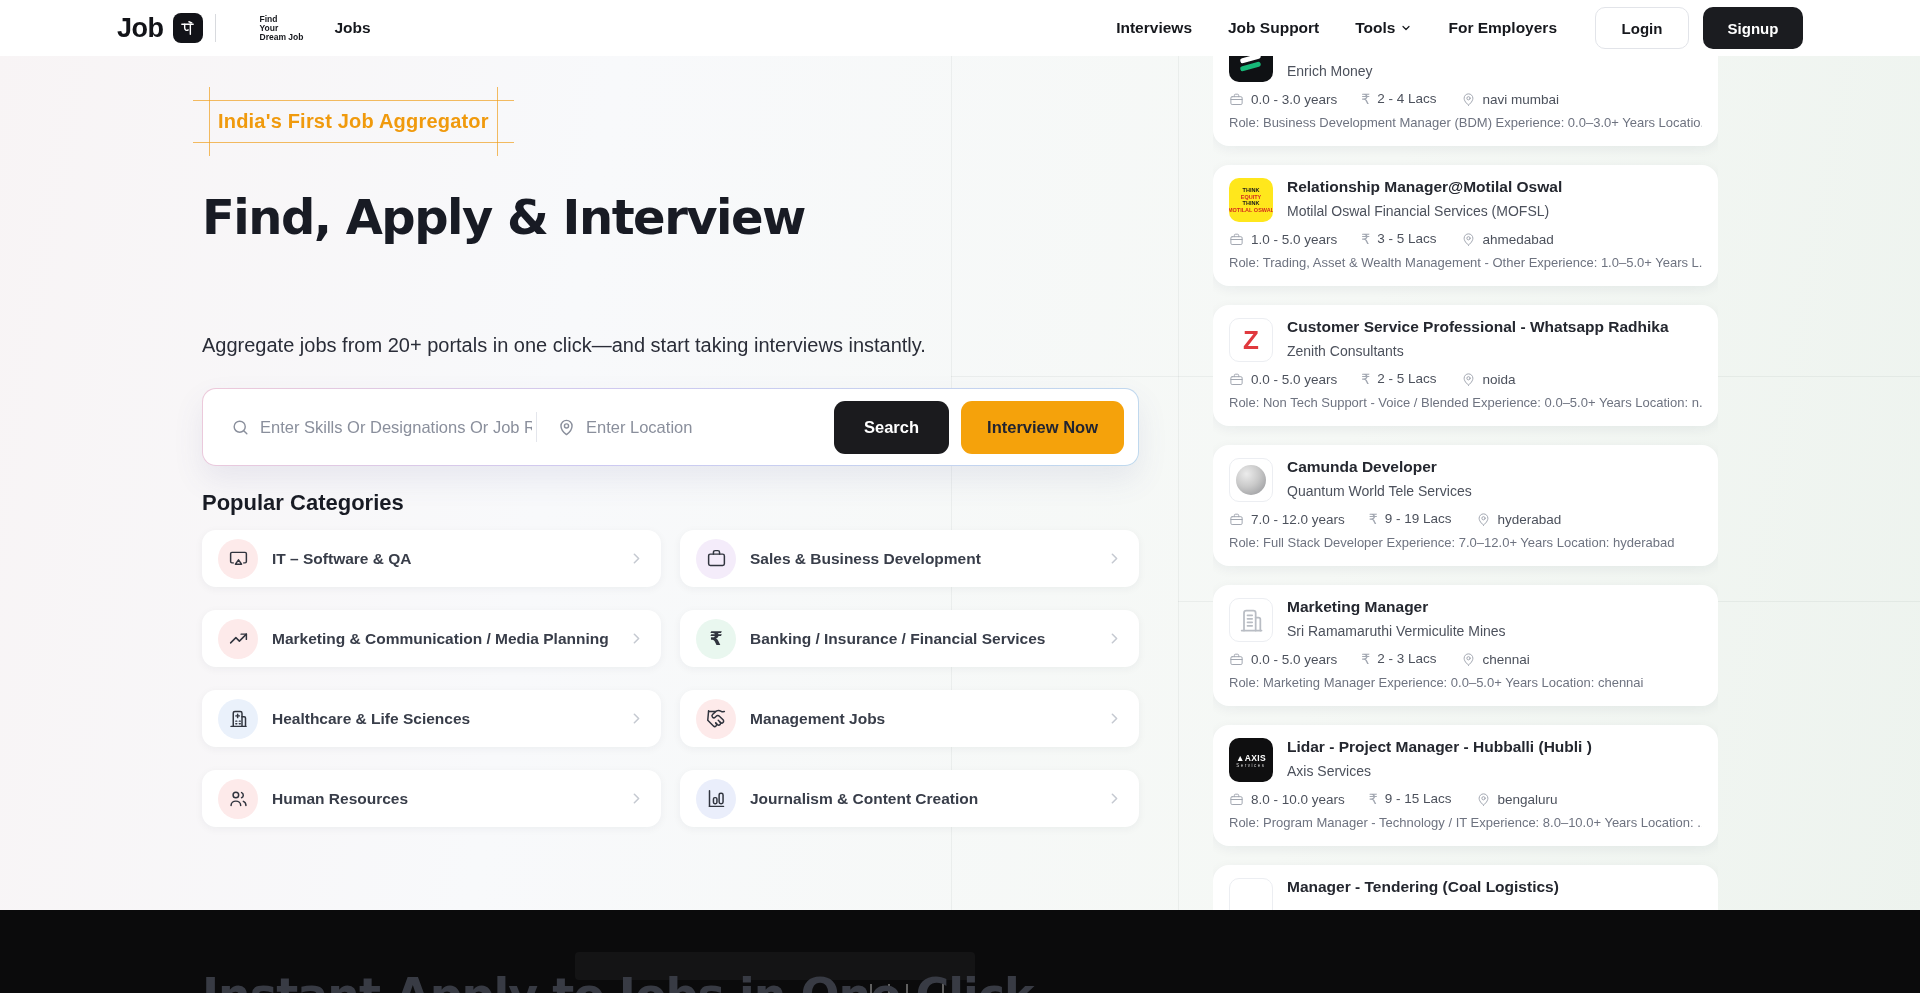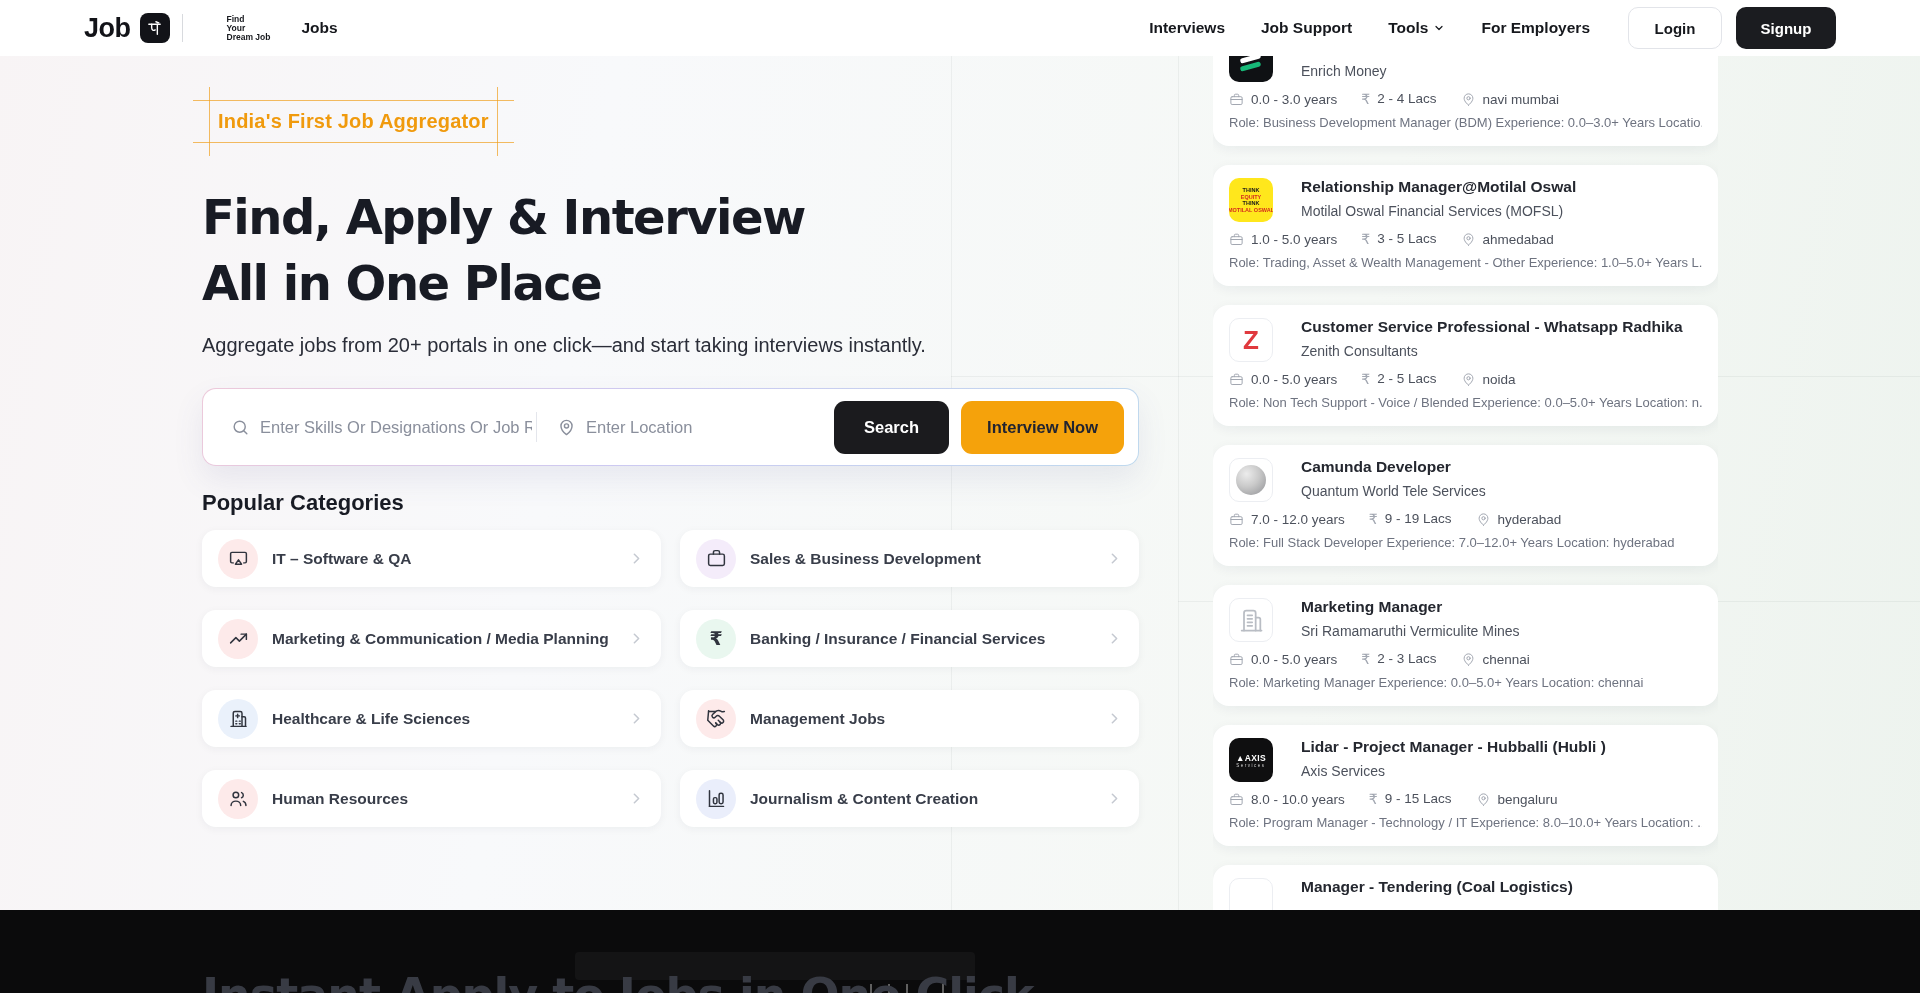--- a/index.html
+++ b/index.html
@@ -14,21 +14,21 @@
   .grid-line { position:absolute; background:rgba(25,30,45,0.05); z-index:0; }
   .vline1 { left:951px; top:56px; width:1px; height:854px; }
   .vline2 { left:1178px; top:56px; width:1px; height:854px; }
   .hline1 { left:951px; top:376px; width:969px; height:1px; }
   .hline2 { left:1178px; top:601px; width:742px; height:1px; }
 
   
   .header {
     position:absolute; top:0; left:0; width:1920px; height:56px;
     background:#ffffff; z-index:40;
-    display:flex; align-items:center; padding:0 84px;
+    display:flex; align-items:center; padding:0 117px;
   }
   .brand { display:flex; align-items:center; gap:9px; }
   .brand-word { font-size:27px; font-weight:800; letter-spacing:-0.5px; color:#121318; }
   .brand-box { width:30px; height:30px; background:#121318; border-radius:8px; display:flex; align-items:center; justify-content:center; }
   .brand-divider { width:1px; height:28px; background:#d8dade; margin:0 3px; }
   .brand-tagline { display:flex; flex-direction:column; line-height:9px;margin-left:32px; }
   .brand-tagline span { font-size:8.5px; font-weight:700; color:#16181d; }
   .nav-left { margin-left:31px; display:flex; gap:34px; }
   .nav-item { font-size:15.5px; font-weight:600; color:#16181d; cursor:pointer; display:flex; align-items:center; gap:5px; }
   .nav-right { margin-left:auto; display:flex; gap:36px; align-items:center; }
@@ -84,21 +84,21 @@
   .cat-icon svg { width:21px; height:21px; stroke:#30343e; fill:none; stroke-width:1.7; stroke-linecap:round; stroke-linejoin:round; }
   .cat-icon .rupee-glyph { font-size:19px; font-weight:600; color:#30343e; }
   .cat-label { margin-left:14px; font-size:15.5px; font-weight:600; color:#383d49; }
   .cat-chev { margin-left:auto; width:17px; height:17px; stroke:#c5c9d1; fill:none; stroke-width:2.2; }
 
   
   .sidebar { position:absolute; left:1213px; top:25px; width:505px; height:885px; overflow:hidden; z-index:5;
     display:flex; flex-direction:column; gap:19px; }
   .job-card { flex:none; height:121px; background:#fff; border-radius:16px;
     box-shadow:0 3px 12px rgba(25,35,60,0.06); padding:13px 16px; cursor:pointer; position:relative; }
-  .job-top { display:flex; gap:28px; }
+  .job-top { display:flex; gap:14px; }
   .job-logo { width:44px; height:44px; border-radius:10px; border:1px solid #eceef2; flex:none;
     display:flex; flex-direction:column; align-items:center; justify-content:center; overflow:hidden; background:#fff; }
   .job-head { min-width:0; }
   .job-title { font-size:15.5px; font-weight:700; color:#24272f; white-space:nowrap; overflow:hidden; }
   .job-company { font-size:14px; color:#4c515c; margin-top:7px; white-space:nowrap; overflow:hidden; }
   .job-meta { display:flex; gap:24px; align-items:center; margin-top:9px; }
   .meta-item { display:flex; align-items:flex-start; gap:7px; font-size:13.5px; color:#4c515c; white-space:nowrap; }
   .meta-item svg { width:15px; height:15px; stroke:#a2a7b1; fill:none; stroke-width:1.6; flex:none; }
   .meta-rupee { font-size:14px; color:#a2a7b1; }
   .job-role { margin-top:8px; font-size:13px; color:#6e7380; white-space:nowrap; overflow:hidden; }
@@ -179,21 +179,20 @@
 <div class="badge">
   <span class="bl bl-top"></span>
   <span class="bl bl-bot"></span>
   <span class="bl bl-left"></span>
   <span class="bl bl-right"></span>
   <span class="badge-text">India's First Job Aggregator</span>
 </div>
 
 <h1 class="hero-title">
   <span>Find, Apply &amp; Interview</span><br>
-  <span>All in One Place</span>
 </h1>
 <p class="hero-sub">Aggregate jobs from 20+ portals in one click—and start taking interviews instantly.</p>
 
 <div class="searchbar">
   <svg class="sb-icon" viewBox="0 0 24 24" stroke-linecap="round">
       <circle cx="11" cy="11" r="7"></circle>
       <path d="m20 20-3.6-3.6"></path>
     </svg>
   <input class="sb-input sb-input-skills" placeholder="Enter Skills Or Designations Or Job Role" style="">
   <span class="sb-divider"></span>

